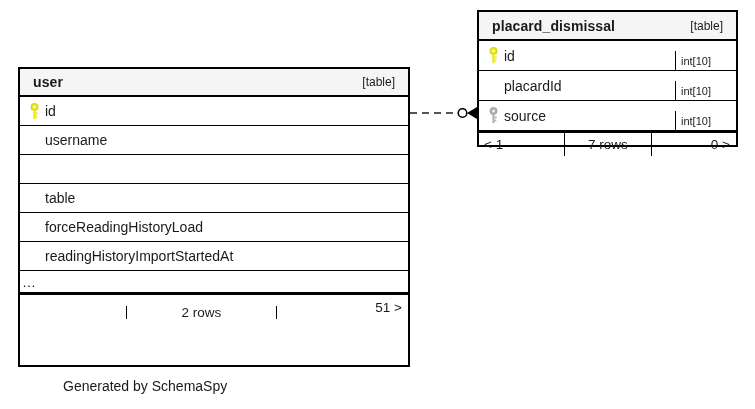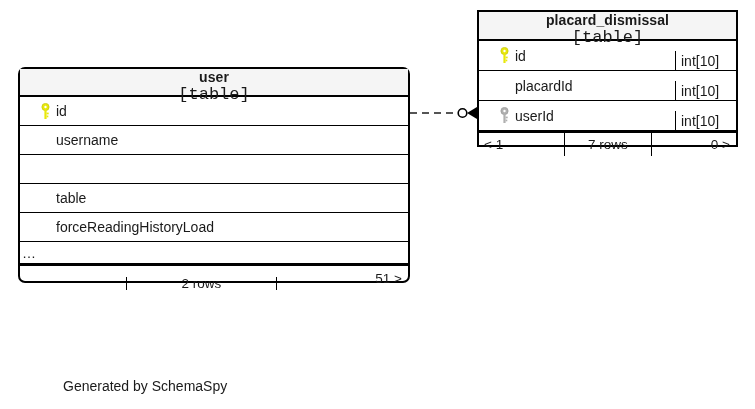--- a/index.html
+++ b/index.html
@@ -24,58 +24,56 @@
     box-sizing: border-box;
   }
   .er-header {
     background: #f5f5f5;
     border-bottom: 2px solid #000000;
     display: flex;
     align-items: center;
     justify-content: space-between;
     box-sizing: border-box;
     padding: 0 13px;
-    flex-direction: column;
   }
   .er-title {
     font-weight: bold;
     font-size: 14px;
     letter-spacing: 0.1px;
     white-space: nowrap;
   }
   .er-tag {
-    font-size: 17px;
-    white-space: nowrap;
-    font-family: Liberation Mono, monospace;
+    font-size: 12px;
+    white-space: nowrap;
   }
 
   .er-row {
     display: flex;
     align-items: stretch;
     border-bottom: 1px solid #000000;
     box-sizing: border-box;
   }
   .er-row:last-of-type { border-bottom: none; }
 
   .er-col-name {
     flex: 1 1 auto;
     display: flex;
     align-items: center;
     box-sizing: border-box;
-    padding-left: 14px;
+    padding-left: 3px;
     min-width: 0;
   }
   .er-col-type {
     flex: 0 0 auto;
     display: flex;
     align-items: center;
     box-sizing: border-box;
     border-left: 1px solid #000000;
     padding-left: 5px;
-    font-size: 14px;
+    font-size: 11px;
     margin-top: 10px;
   }
   .er-name-text {
     font-size: 14px;
     white-space: nowrap;
   }
 
   
   .keyslot {
     flex: 0 0 22px;
@@ -111,22 +109,21 @@
   }
   .foot-left   { justify-content: flex-start; padding-left: 5px; }
   .foot-mid    { justify-content: center; border-left: 1px solid #000000; border-right: 1px solid #000000; }
   .foot-right  { justify-content: flex-end;  padding-right: 6px; }
 
   
   #user-table {
     left: 18px;
     top: 67px;
     width: 392px;
-    height: 216px;
-    border-radius: 7px;
+    height: 300px;
   }
   #user-table .er-header { height: 28px; }
   #user-table .er-row    { height: 29px; }
   #user-table .er-row.ellipsis { height: 22px; }
   #user-table .er-footer { height: 26px; }
   #user-table .foot-c1 { flex: 0 0 106px; }
   #user-table .foot-c2 { flex: 0 0 151px; margin-top: 11px; }
   #user-table .foot-c3 { flex: 1 1 auto; }
 
   
@@ -209,20 +206,26 @@
   </div>
 
 
   <div class="er-row">
     <div class="er-col-name">
       <span class="keyslot"></span>
       <span class="er-name-text">forceReadingHistoryLoad</span>
     </div>
   </div>
 
+  <div class="er-row">
+    <div class="er-col-name">
+      <span class="keyslot"></span>
+      <span class="er-name-text">readingHistoryImportStartedAt</span>
+    </div>
+  </div>
 
   <div class="er-row ellipsis">
     <div class="er-col-name">
       <span class="er-name-text">…</span>
     </div>
   </div>
 
   <div class="er-footer">
     <div class="er-foot-cell foot-c1 foot-left"></div>
     <div class="er-foot-cell foot-c2 foot-mid">2 rows</div>
@@ -265,21 +268,21 @@
     <div class="er-col-name">
       <span class="keyslot">
         <svg class="key-ico" width="9" height="17" viewBox="0 0 9 17" aria-hidden="true">
           <circle cx="4.5" cy="4" r="3.6" fill="#b0b0b0" stroke="#9a9a9a" stroke-width="0.8"></circle>
           <circle cx="4.5" cy="4" r="1.2" fill="#ffffff"></circle>
           <rect x="3.4" y="6.6" width="2.2" height="9.4" fill="#b0b0b0"></rect>
           <rect x="5.6" y="9.6" width="2.1" height="1.7" fill="#b0b0b0"></rect>
           <rect x="5.6" y="12.6" width="1.7" height="1.7" fill="#b0b0b0"></rect>
         </svg>
       </span>
-      <span class="er-name-text">userId</span>
+      <span class="er-name-text">source</span>
     </div>
     <div class="er-col-type">int[10]</div>
   </div>
 
   <div class="er-footer">
     <div class="er-foot-cell foot-c1 foot-left">&lt; 1</div>
     <div class="er-foot-cell foot-c2 foot-mid">7 rows</div>
     <div class="er-foot-cell foot-c3 foot-right">0 &gt;</div>
   </div>
 </div>

